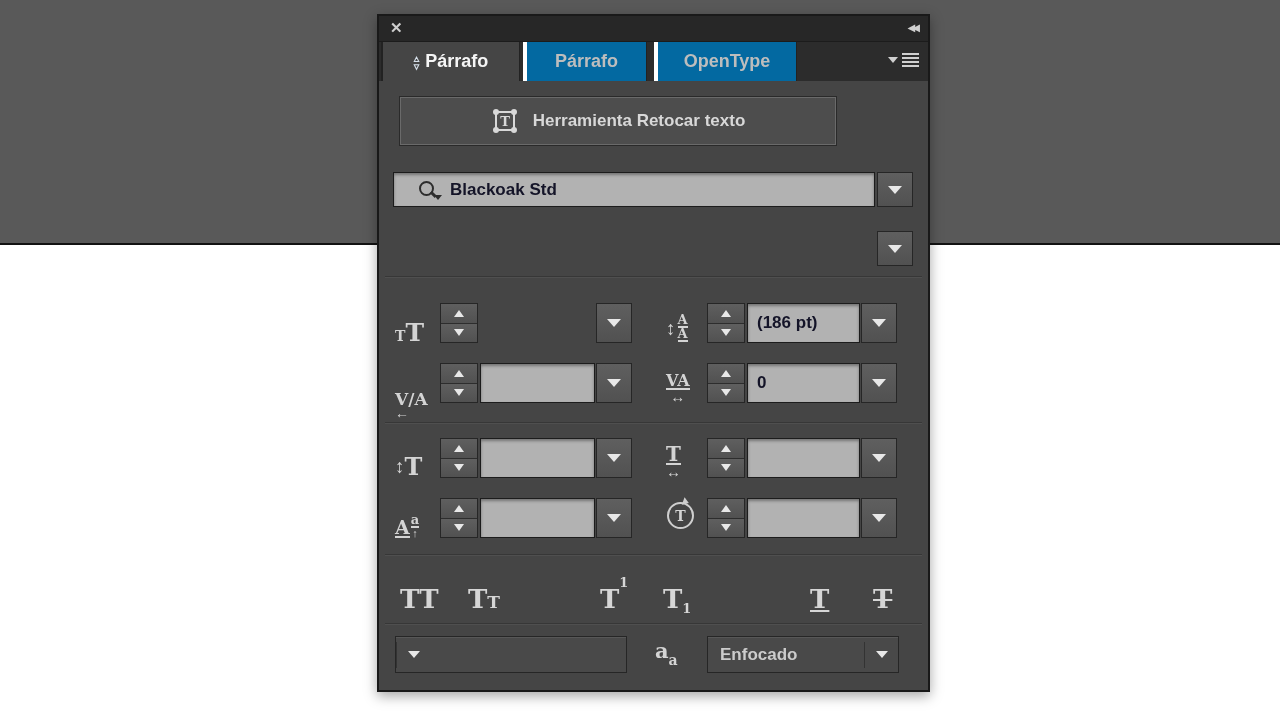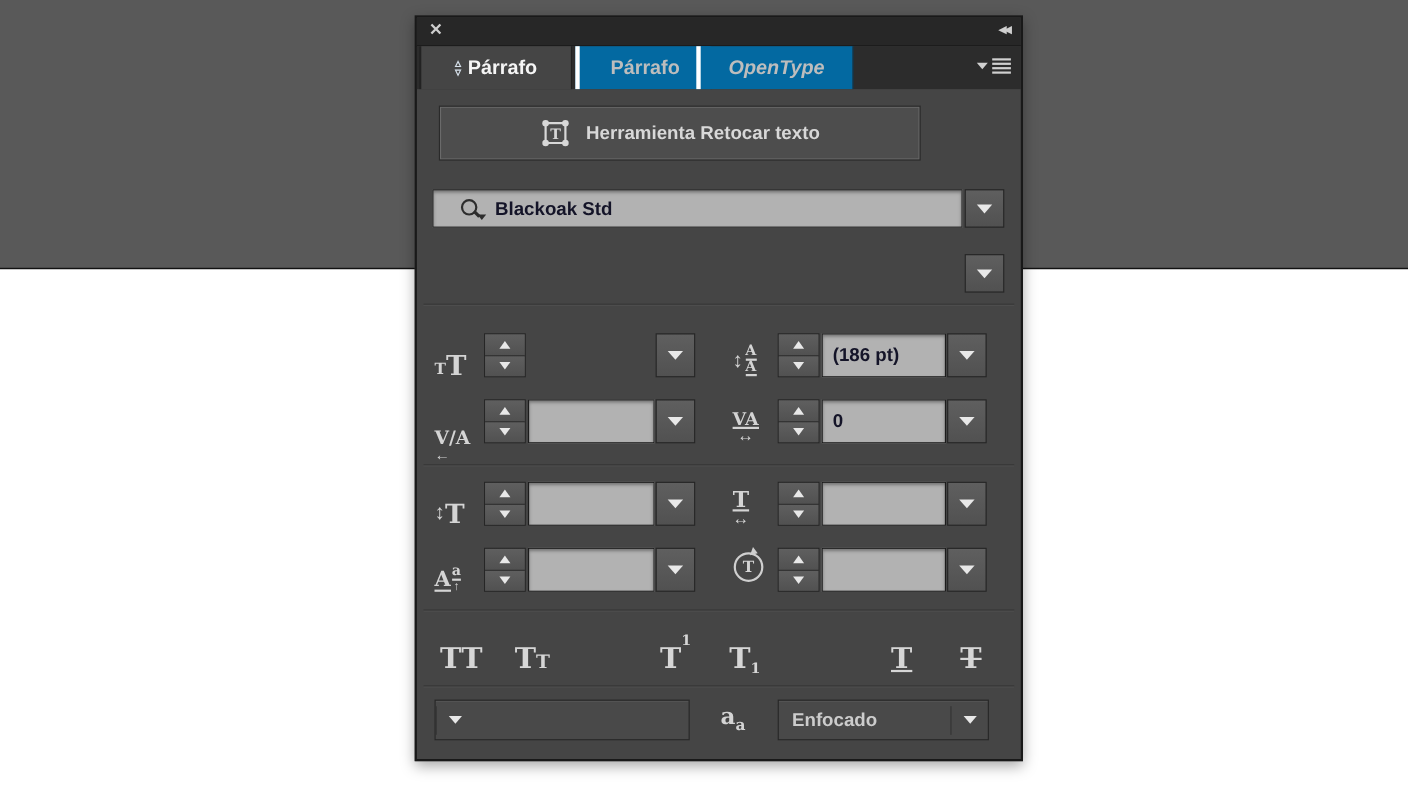--- a/index.html
+++ b/index.html
@@ -103,21 +103,21 @@
       <div class="tab active" style="left:2px;width:139px;">
         <span class="expander">
           <span>▵</span>
             <span>▿</span>
         </span>
         <span>Párrafo</span>
       </div>
       <div class="tab" style="left:144px;width:124px;">
         <span>Párrafo</span>
       </div>
-      <div class="tab" style="left:254px;width:143px;font-style:italic;">
+      <div class="tab" style="left:275px;width:143px;">
         <span>OpenType</span>
       </div>
       <div class="menu-btn">
         <span class="menu-tri"></span>
         <span class="menu-lines"></span>
       </div>
     </div>
 
     <div class="touch-btn">
       <svg width="28" height="28" viewBox="0 0 28 28">

